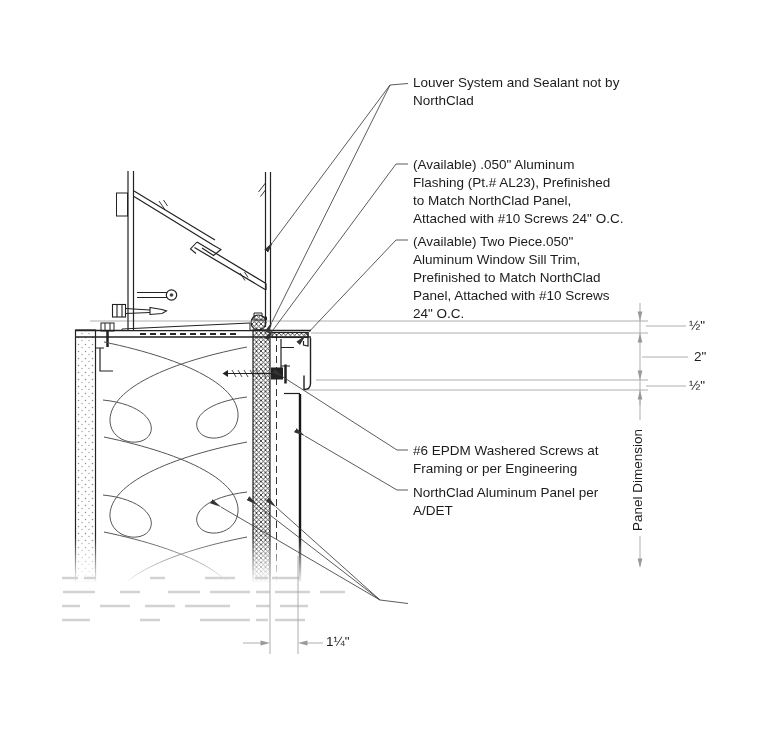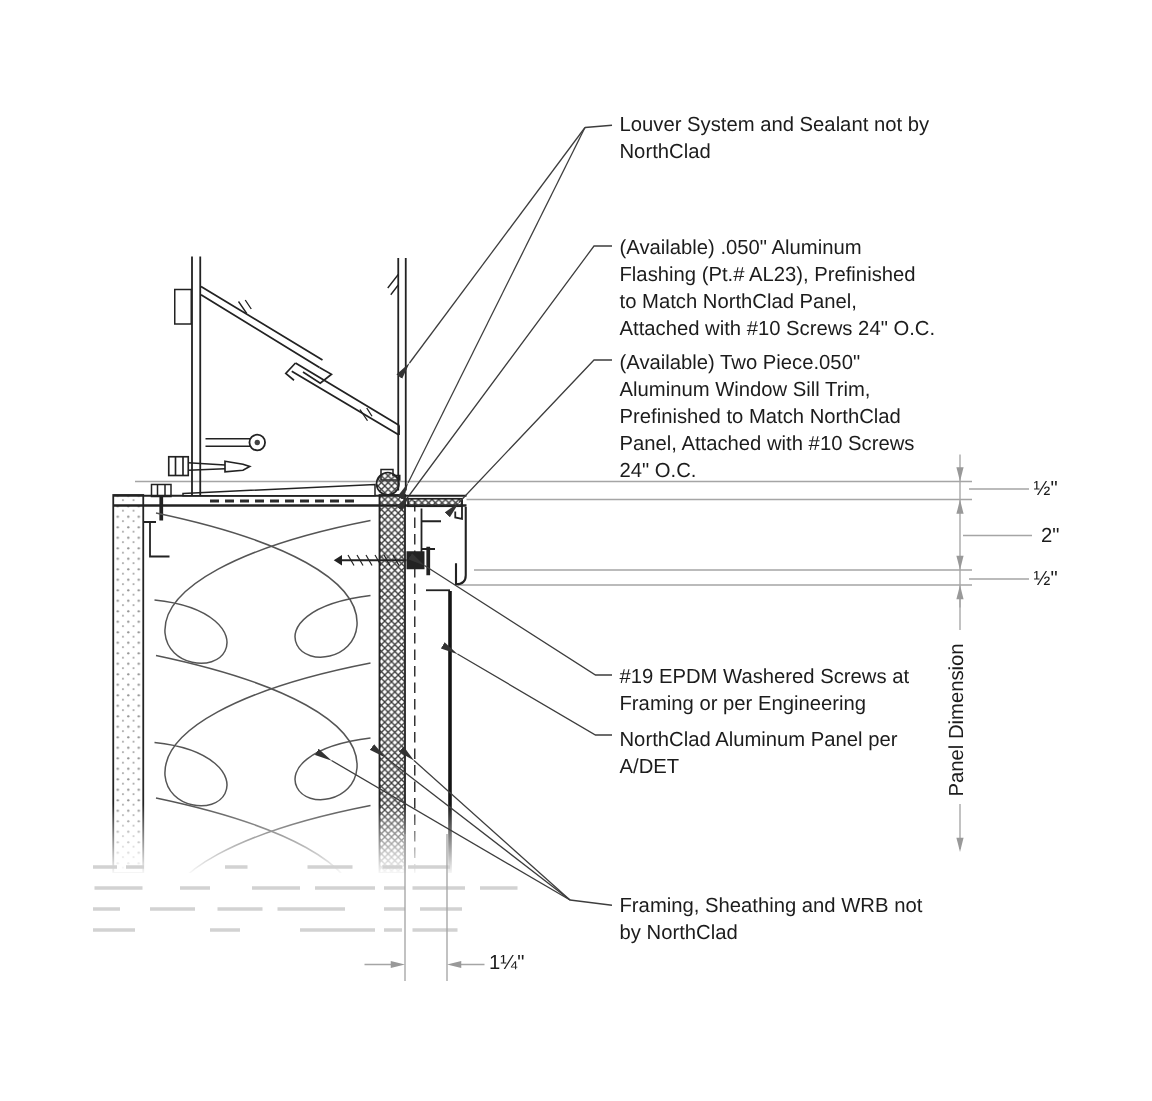--- a/index.html
+++ b/index.html
@@ -166,28 +166,26 @@
 Flashing (Pt.# AL23), Prefinished
 to Match NorthClad Panel,
 Attached with #10 Screws 24" O.C.</div>
 
 <div class="callout" style="left:413px;top:233px">(Available) Two Piece.050"
 Aluminum Window Sill Trim,
 Prefinished to Match NorthClad
 Panel, Attached with #10 Screws
 24" O.C.</div>
 
-<div class="callout" style="left:413px;top:442px">#19 EPDM Washered Screws at
+<div class="callout" style="left:413px;top:442px">#6 EPDM Washered Screws at
 Framing or per Engineering</div>
 
 <div class="callout" style="left:413px;top:484px">NorthClad Aluminum Panel per
 A/DET</div>
 
-<div class="callout" style="left:413px;top:595px">Framing, Sheathing and WRB not
-by NorthClad</div>
 
 <div class="dimlabel" style="left:689px;top:318px">½"</div>
 
 <div class="dimlabel" style="left:694px;top:349px">2"</div>
 
 <div class="dimlabel" style="left:689px;top:378px">½"</div>
 
 <div class="dimlabel" style="left:326px;top:634px">1¼"</div>
 
 <div class="vlabel" style="left:630px;top:419px">Panel Dimension</div>

